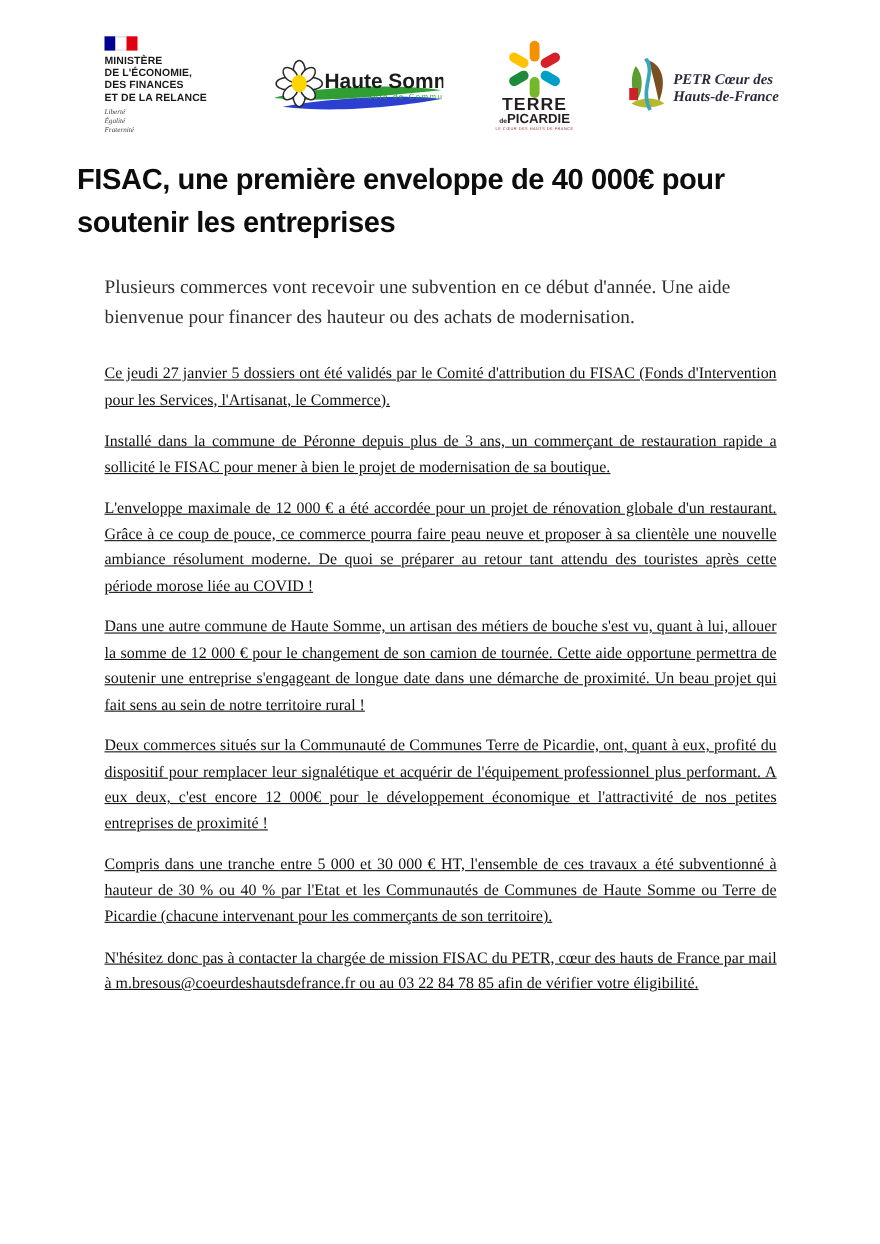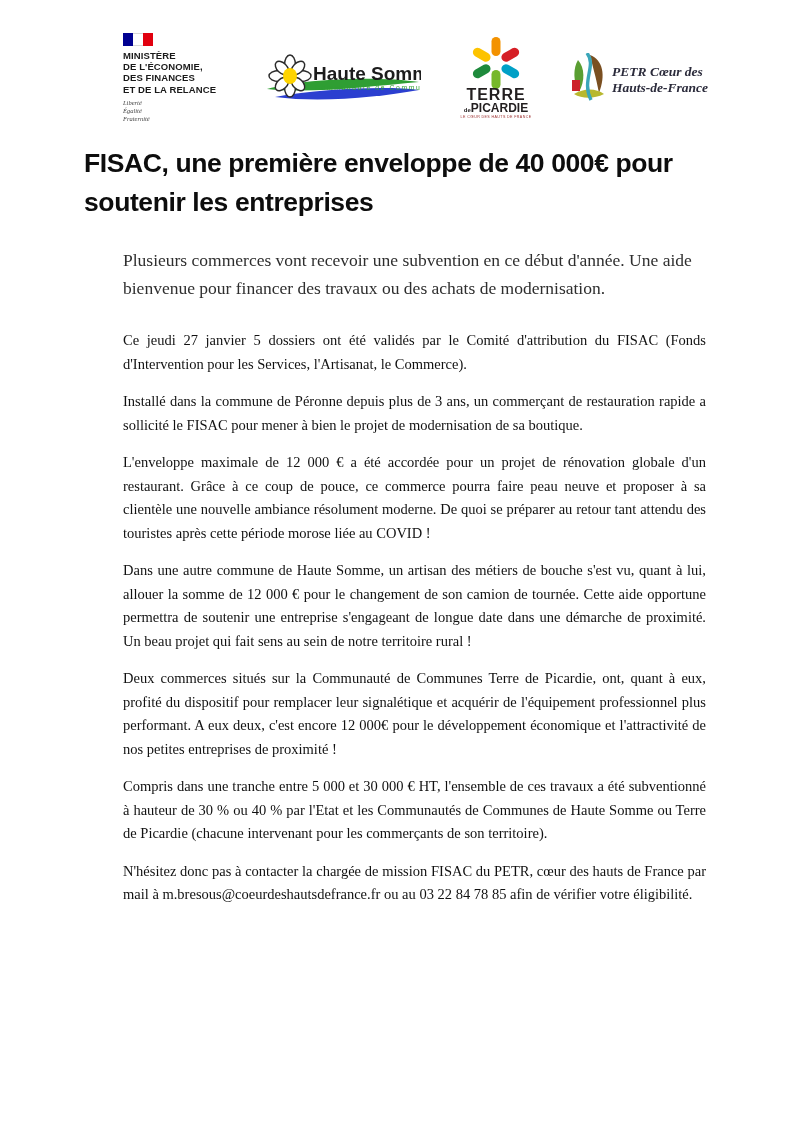--- a/index.html
+++ b/index.html
@@ -6,21 +6,20 @@
   html, body { margin: 0; padding: 0; background: #ffffff; }
   .page {
     position: relative;
     width: 800px;
     height: 1131px;
     margin: 0 auto;
     background: #ffffff;
     overflow: hidden;
     font-family: "Liberation Serif", serif;
     color: #141414;
-    padding-left: 28px;
   }
 
   
   .logos {
     display: flex;
     justify-content: space-between;
     align-items: center;
     margin: 36px 90px 0 95px;
     height: 84px;
   }
@@ -56,21 +55,21 @@
   }
 
   
   .lead {
     margin: 24px 95px 0;
     font: 400 17.5px/28px "Liberation Serif", serif;
     color: #2e2e2e;
   }
 
   
-  .article-body { margin: 27px 94px 0 95px; }
+  .article-body { margin: 27px 94px 0 95px; text-decoration: underline; }
   .article-body p.para {
     margin: 0 0 14px 0;
     font: 400 14.5px/23.5px "Liberation Serif", serif;
     text-align: justify;
     color: #111111;
   }
   .article-body p.para.gap-before { margin-top: 13px; }
 
   
   svg text { user-select: none; }
@@ -147,21 +146,21 @@
         <rect x="2" y="27" width="8" height="11" fill="#cc2229"></rect>
         <path d="M17 0 C27 13, 11 27, 21 47" fill="none" stroke-width="3.4" stroke="#3aa6b9"></path>
       </g>
       <text x="42" y="23" font-family="Liberation Serif, serif" font-size="13.5" font-weight="bold" font-style="italic" fill="#2b2b3b">PETR Cœur des</text>
       <text x="42" y="39" font-family="Liberation Serif, serif" font-size="13.5" font-weight="bold" font-style="italic" fill="#2b2b3b">Hauts-de-France</text>
     </svg>
   </div>
 
   <h1 class="doc-title">FISAC, une première enveloppe de 40 000€ pour soutenir les entreprises</h1>
 
-  <p class="lead">Plusieurs commerces vont recevoir une subvention en ce début d'année. Une aide bienvenue pour financer des travaux ou des achats de modernisation.</p>
+  <p class="lead">Plusieurs commerces vont recevoir une subvention en ce début d'année. Une aide bienvenue pour financer des hauteur ou des achats de modernisation.</p>
 
   <div class="article-body">
       <p class="para">Ce jeudi 27 janvier 5 dossiers ont été validés par le Comité d'attribution du FISAC (Fonds d'Intervention pour les Services, l'Artisanat, le Commerce).</p>
       <p class="para">Installé dans la commune de Péronne depuis plus de 3 ans, un commerçant de restauration rapide a sollicité le FISAC pour mener à bien le projet de modernisation de sa boutique.</p>
       <p class="para">L'enveloppe maximale de 12 000 € a été accordée pour un projet de rénovation globale d'un restaurant. Grâce à ce coup de pouce, ce commerce pourra faire peau neuve et proposer à sa clientèle une nouvelle ambiance résolument moderne. De quoi se préparer au retour tant attendu des touristes après cette période morose liée au COVID !</p>
       <p class="para">Dans une autre commune de Haute Somme, un artisan des métiers de bouche s'est vu, quant à lui, allouer la somme de 12 000 € pour le changement de son camion de tournée. Cette aide opportune permettra de soutenir une entreprise s'engageant de longue date dans une démarche de proximité. Un beau projet qui fait sens au sein de notre territoire rural !</p>
       <p class="para">Deux commerces situés sur la Communauté de Communes Terre de Picardie, ont, quant à eux, profité du dispositif pour remplacer leur signalétique et acquérir de l'équipement professionnel plus performant. A eux deux, c'est encore 12 000€ pour le développement économique et l'attractivité de nos petites entreprises de proximité !</p>
       <p class="para gap-before">Compris dans une tranche entre 5 000 et 30 000 € HT, l'ensemble de ces travaux a été subventionné à hauteur de 30 % ou 40 % par l'Etat et les Communautés de Communes de Haute Somme ou Terre de Picardie (chacune intervenant pour les commerçants de son territoire).</p>
       <p class="para gap-before">N'hésitez donc pas à contacter la chargée de mission FISAC du PETR, cœur des hauts de France par mail à m.bresous@coeurdeshautsdefrance.fr ou au 03 22 84 78 85 afin de vérifier votre éligibilité.</p>
     </div>

